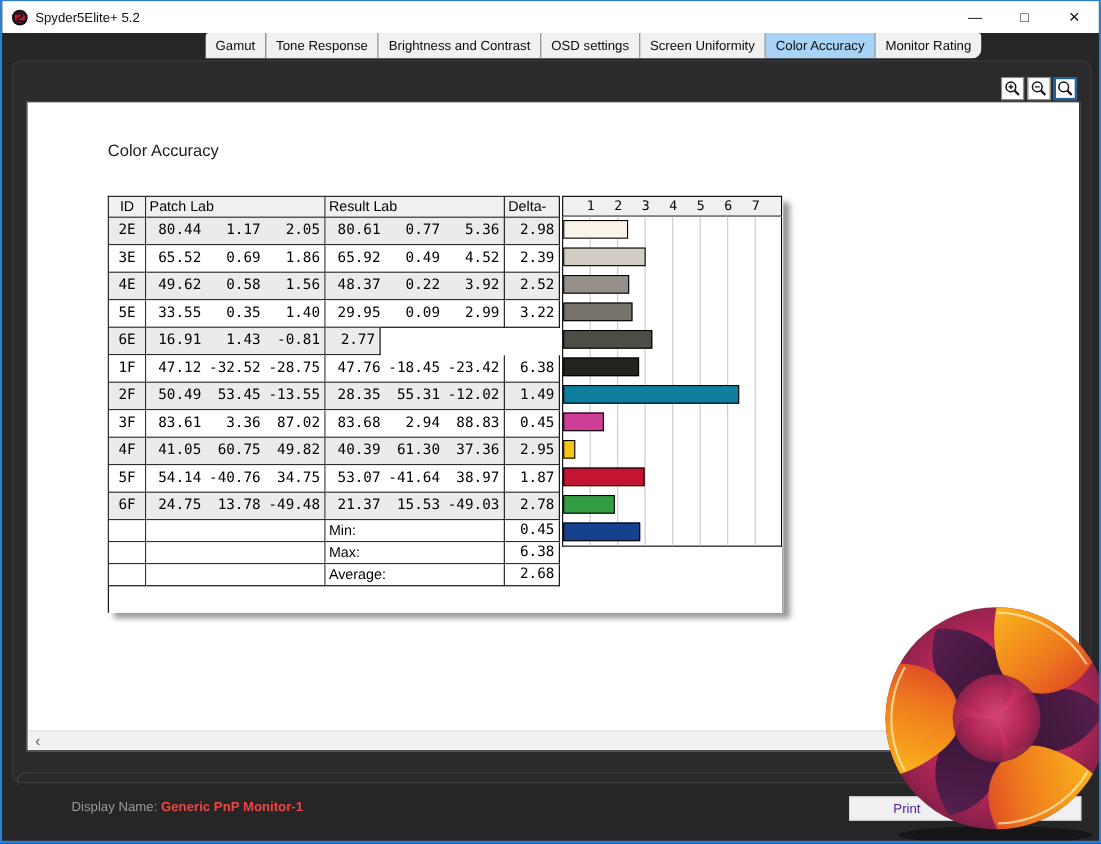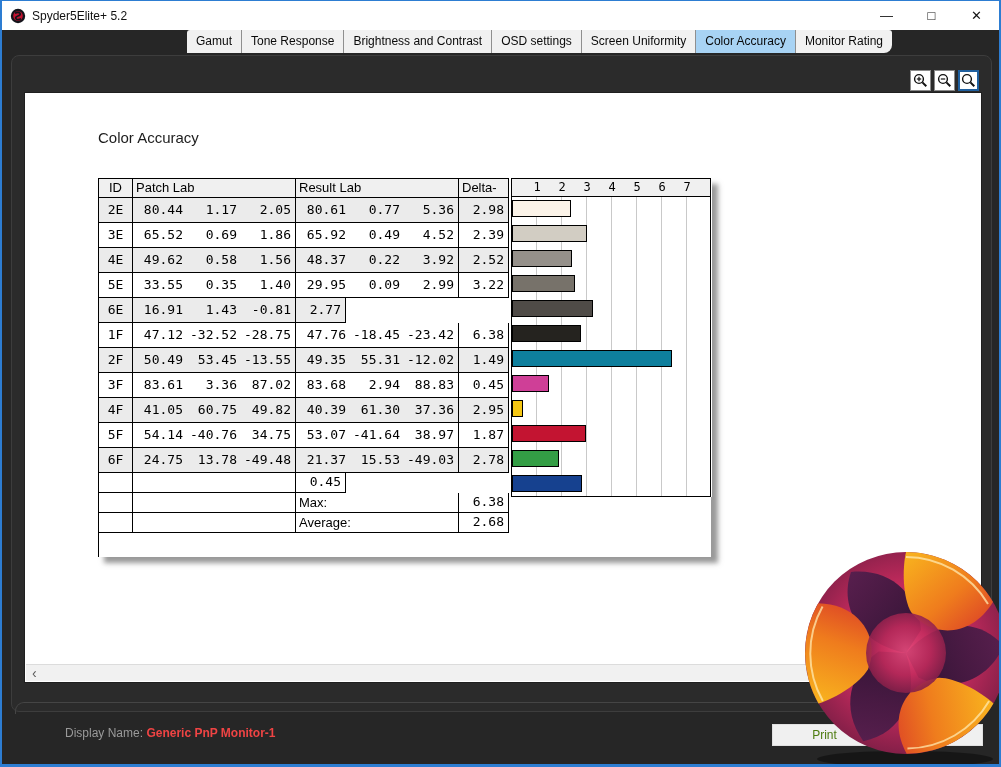--- a/index.html
+++ b/index.html
@@ -76,21 +76,21 @@
   .grid { position:absolute; top:0; bottom:0; width:1px; background:#c9c9c9; }
   .bar { position:absolute; left:0; height:17px; border:1px solid #000; }
   .chart-foot { width:201px; height:60px; background:#fff; border-right:1px solid #999; }
 
   
   .footer-groove { position:absolute; left:13px; right:13px; top:672px; height:12px;
                    border:1px solid #454545; border-bottom:none; border-radius:9px 9px 0 0; }
   .statusbar { position:absolute; left:63px; top:696px; font-size:12px; color:#9a9a9a; }
   .statusbar b { color:#ef4444; font-weight:bold; }
   .footer-btn { position:absolute; top:694px; width:105px; height:22px; background:#f0f0f0;
-                border:1px solid #e0e0e0; font-size:12px; color:#4d7c0f; text-align:center;
+                border:1px solid #e0e0e0; font-size:12px; color:#4c1d95; text-align:center;
                 line-height:20px; z-index:10; font-family:"Liberation Sans", sans-serif; }
   .footer-btn.print { left:770px; }
   .footer-btn.close { left:876px; }
 
   
   .watermark { position:absolute; left:797px; top:517px; width:214px; height:222px; z-index:50; }
 </style>
 </head>
 <body>
 
@@ -239,21 +239,21 @@
               <div class="c de mono">6.38</div>
             </div>
             <div class="trow alt">
               <div class="c id mono">2F</div>
               <div class="c lab">
                 <div class="num">50.49</div>
                 <div class="num">53.45</div>
                 <div class="num">-13.55</div>
               </div>
               <div class="c lab">
-                <div class="num">49.35</div>
+                <div class="num">28.35</div>
                 <div class="num">55.31</div>
                 <div class="num">-12.02</div>
               </div>
               <div class="c de mono">1.49</div>
             </div>
             <div class="trow">
               <div class="c id mono">3F</div>
               <div class="c lab">
                 <div class="num">83.61</div>
                 <div class="num">3.36</div>
@@ -304,20 +304,21 @@
               <div class="c lab">
                 <div class="num">21.37</div>
                 <div class="num">15.53</div>
                 <div class="num">-49.03</div>
               </div>
               <div class="c de mono">2.78</div>
             </div>
             <div class="trow srow">
               <div class="c id"></div>
               <div class="c lab slabelwrap"></div>
+              <div class="c lab slabelwrap"><span class="slabel">Min:</span></div>
               <div class="c de mono">0.45</div>
             </div>
             <div class="trow srow">
               <div class="c id"></div>
               <div class="c lab slabelwrap"></div>
               <div class="c lab slabelwrap"><span class="slabel">Max:</span></div>
               <div class="c de mono">6.38</div>
             </div>
             <div class="trow srow">
               <div class="c id"></div>

